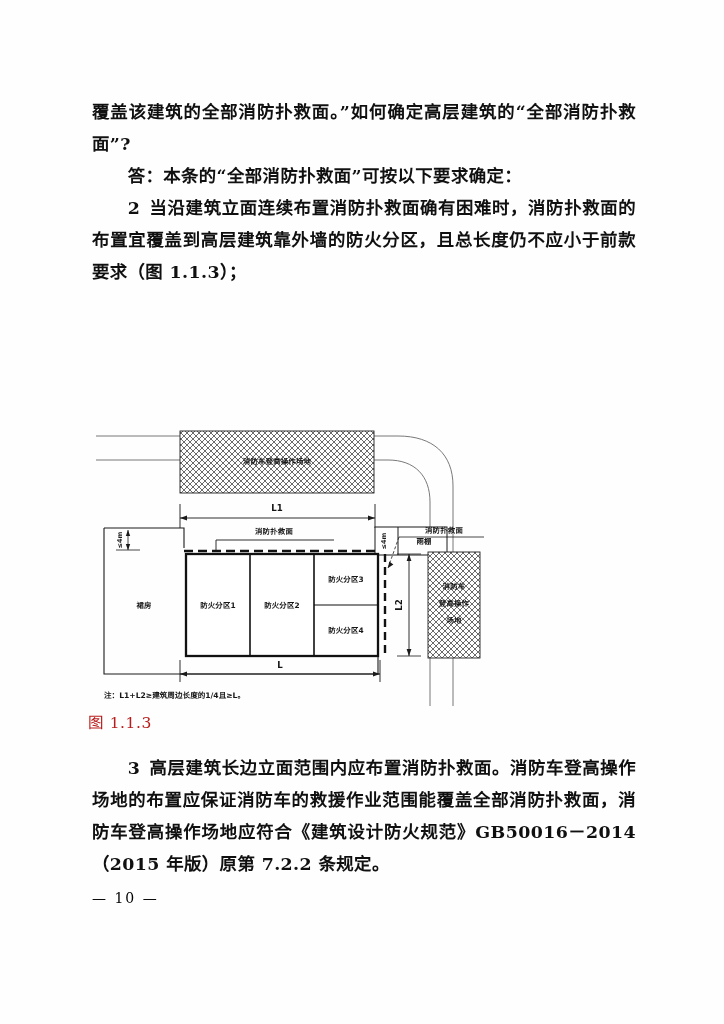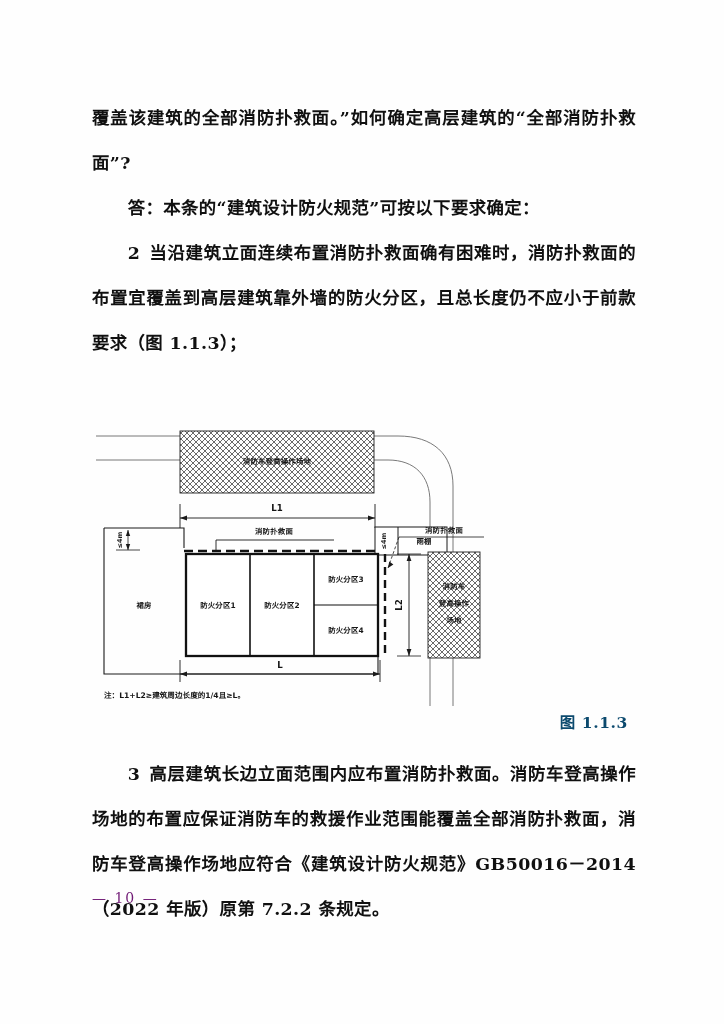--- a/index.html
+++ b/index.html
@@ -25,21 +25,21 @@
 
   
   .textblock {
     position: absolute;
     left: 92px;
     right: 88px;
     top: 96px;
   }
   .para {
     font-size: 17.4px;
-    line-height: 45px;
+    line-height: 32px;
     text-align: justify;
     text-justify: inter-character;
     letter-spacing: 0.4px;
     font-weight: 600;
     color: #101010;
     margin: 0;
   }
   .para.indent { text-indent: 2.05em; }
   .para .num { letter-spacing: 0; padding-right: 0.55em; }
   .latin { font-family: "DejaVu Serif", "Liberation Serif", serif; letter-spacing: 0; }
@@ -50,25 +50,25 @@
     left: 88px;
     top: 424px;
     width: 540px;
     height: 310px;
   }
   .figure-caption {
     position: absolute;
     left: 0;
     right: 0;
     top: 286px;
-    text-align: right;
+    text-align: left;
     font-size: 15.5px;
-    font-weight: 700;
+    font-weight: 400;
     letter-spacing: 0.6px;
-    color: #0c4a6e;
+    color: #b91c1c;
   }
 
   svg.diagram { display: block; }
 
   .dg-label {
     font-family: "DejaVu Sans", "Liberation Sans", sans-serif;
     font-size: 7.4px;
     font-weight: 700;
     fill: #171717;
     letter-spacing: 0.2px;
@@ -91,39 +91,39 @@
     font-weight: 600;
     fill: #161616;
   }
 
   
   .footer {
     position: absolute;
     left: 92px;
     top: 890px;
     font-size: 14px;
-    color: #701a75;
+    color: #000000;
     letter-spacing: 2px;
     font-family: "DejaVu Serif", "Liberation Serif", serif;
     text-align: right;
   }
 </style>
 </head>
 <body>
 
 <div class="page">
 
   <div class="textblock">
 
     <p class="para">
       <span>覆盖该建筑的全部消防扑救面。”如何确定高层建筑的“全部消防扑救面”?</span>
     </p>
 
     <p class="para indent">
-      <span>答：本条的“建筑设计防火规范”可按以下要求确定：</span>
+      <span>答：本条的“全部消防扑救面”可按以下要求确定：</span>
     </p>
 
 
     <p class="para indent">
       <span class="num latin">2</span><span>当沿建筑立面连续布置消防扑救面确有困难时，消防扑救面的布置宜覆盖到高层建筑靠外墙的防火分区，且总长度仍不应小于前款要求（图 1.1.3）；</span>
     </p>
 
   </div>
 
   <div class="figure-wrap">
@@ -237,19 +237,19 @@
 
       <text class="dg-note" x="16" y="274" text-anchor="start">注：L1+L2≥建筑周边长度的1/4且≥L。</text>
 
     </svg>
 
     <div class="figure-caption">图 1.1.3</div>
   </div>
 
   <div class="textblock" style="top: 752px;">
     <p class="para indent">
-      <span class="num latin">3</span><span>高层建筑长边立面范围内应布置消防扑救面。消防车登高操作场地的布置应保证消防车的救援作业范围能覆盖全部消防扑救面，消防车登高操作场地应符合《建筑设计防火规范》GB50016－2014（2022 年版）原第 7.2.2 条规定。</span>
+      <span class="num latin">3</span><span>高层建筑长边立面范围内应布置消防扑救面。消防车登高操作场地的布置应保证消防车的救援作业范围能覆盖全部消防扑救面，消防车登高操作场地应符合《建筑设计防火规范》GB50016－2014（2015 年版）原第 7.2.2 条规定。</span>
     </p>
   </div>
 
   <div class="footer">—  10  —</div>
 
 </div>
 
 </body></html>

